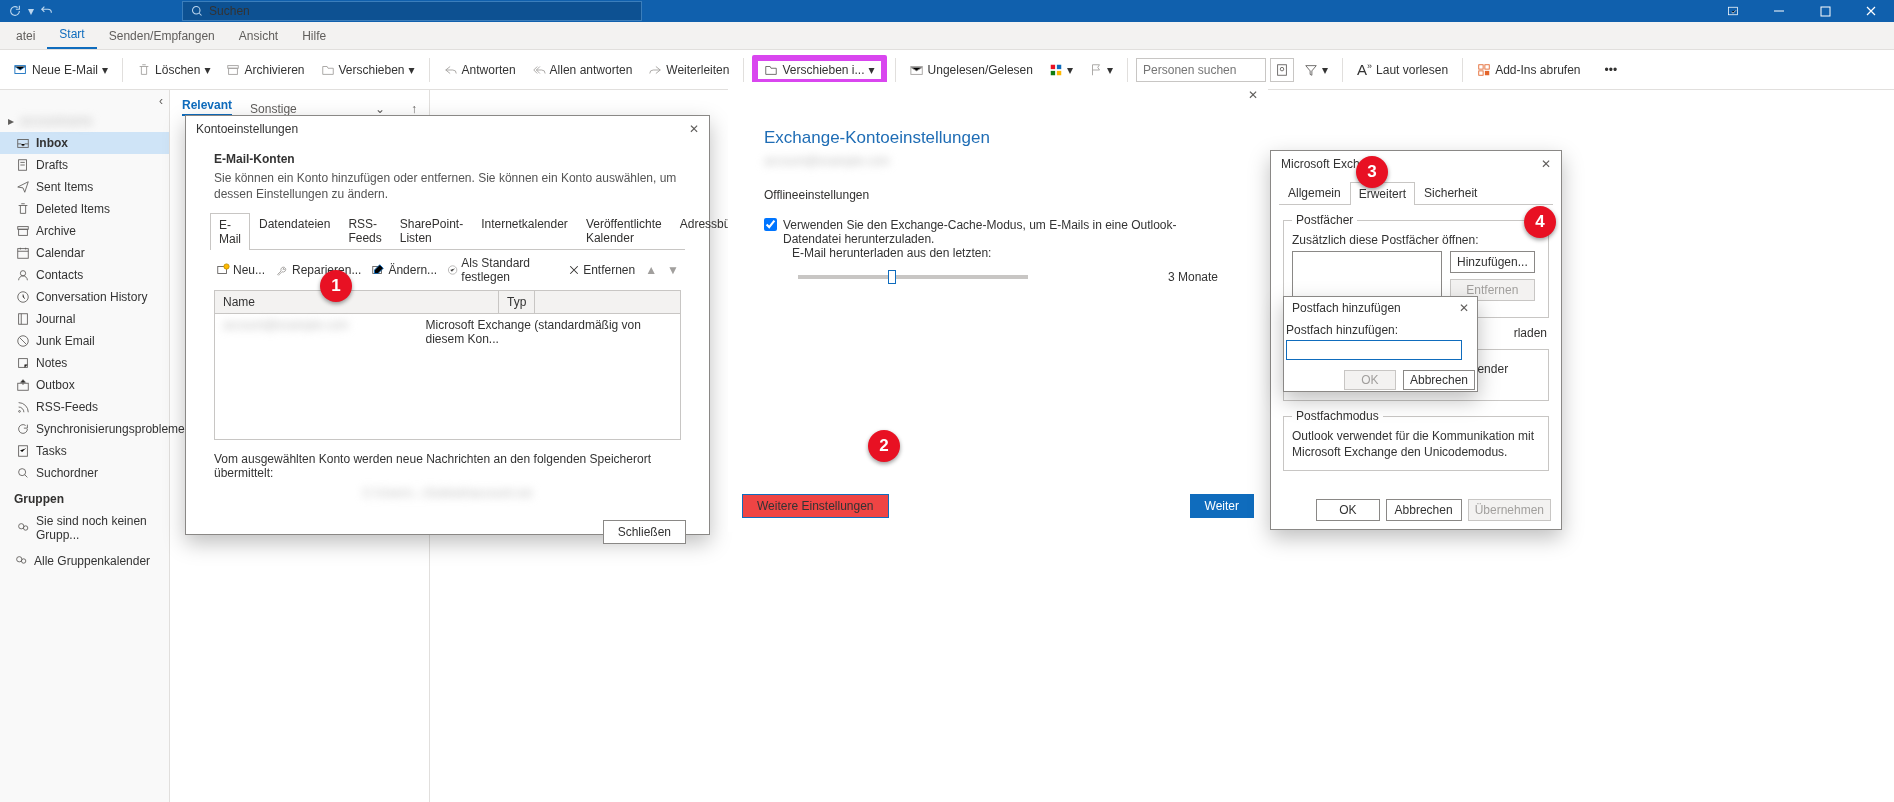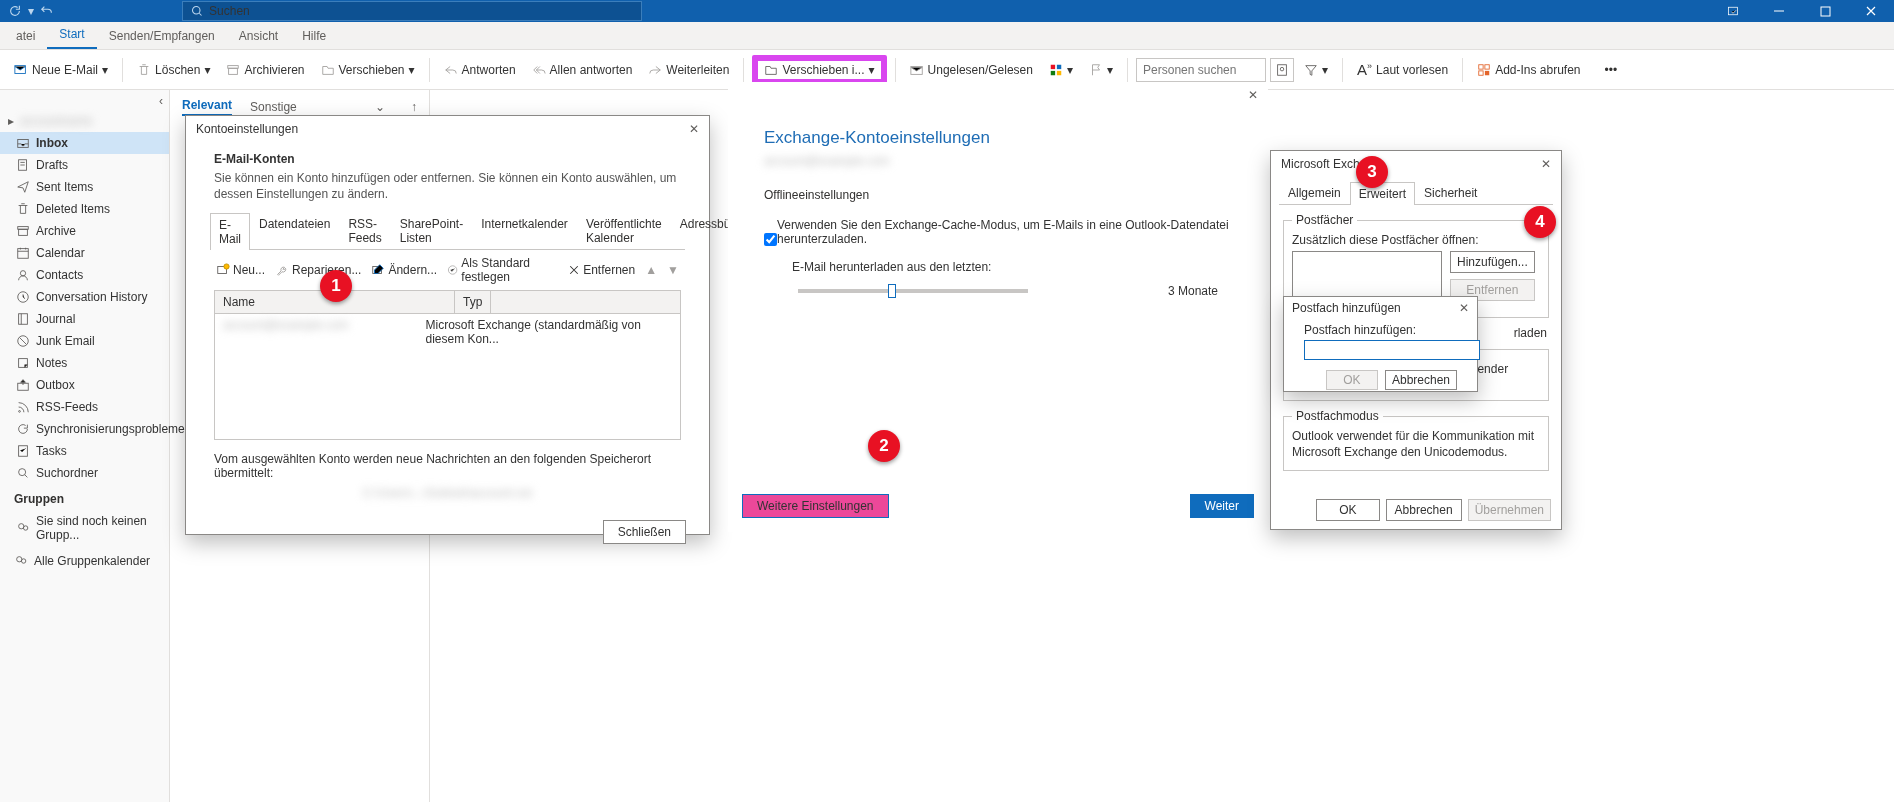--- a/index.html
+++ b/index.html
@@ -21,21 +21,21 @@
 .ribbon input.psearch{width:130px;height:24px;border:1px solid #c8c6c4;padding:8px 6px;color:#8a8886}
 .ribbon .iconsq{width:24px;height:24px;border:1px solid #c8c6c4;display:flex;align-items:center;justify-content:center}
 .body{display:flex;height:712px}
 .nav{width:170px;border-right:1px solid #e1dfdd;background:#f9f9f9;display:flex;flex-direction:column;padding:4px 0}
 .nav .collapse{height:16px;text-align:right;padding-right:6px;color:#605e5c}
 .nav .folder{display:flex;align-items:center;gap:6px;padding:4px 10px 4px 16px;color:#323130;cursor:pointer}
 .nav .folder.sel{background:#cfe4f7;font-weight:600}
 .nav .folder .badge{margin-left:auto;color:#0f6cbd;font-weight:600}
 .nav .grouphead{padding:8px 10px 4px 14px;font-weight:600;color:#323130}
 .msglist{width:260px;border-right:1px solid #e1dfdd}
-.tabsrow{display:flex;align-items:center;padding:8px 12px;gap:18px}
+.tabsrow{display:flex;align-items:flex-end;padding:8px 12px;gap:18px}
 .tabsrow .tab{color:#605e5c;cursor:pointer}
 .tabsrow .tab.active{color:#0f6cbd;border-bottom:2px solid #0f6cbd;padding-bottom:2px;font-weight:600}
 .tabsrow .spacer{flex:1}
 .reading{flex:1}
 
 .dialog{position:absolute;background:#fff;border:1px solid #8a8886;box-shadow:0 8px 20px rgba(0,0,0,.25)}
 .dlgtitle{padding:6px 10px;display:flex;align-items:center;color:#605e5c}
 .dlgtitle .x{margin-left:auto;color:#605e5c;cursor:pointer}
 .dlgbody{padding:10px 28px}
 .accset{left:185px;top:115px;width:525px;height:420px}
@@ -52,21 +52,21 @@
 .accgrid .hdr div{padding:4px 8px;border-right:1px solid #c8c6c4}
 .accgrid .row{display:flex;padding:4px 8px}
 .accgrid .row div:first-child{width:240px}
 .accset .footer{padding:10px 23px;text-align:right}
 .btn{background:#fff;border:1px solid #8a8886;padding:4px 14px;cursor:pointer}
 .btn.primary{background:#0f6cbd;color:#fff;border-color:#0f6cbd}
 .btn.dis{color:#a19f9d;border-color:#c8c6c4;background:#f3f2f1}
 .exset{left:728px;top:82px;width:540px;height:450px}
 .exset h3{font-size:17px;font-weight:400;color:#1f6db5;margin-bottom:30px}
 .exset .sub{color:#323130;margin-bottom:16px}
-.exset .chkrow{display:flex;align-items:flex-end;margin-bottom:14px}
+.exset .chkrow{display:flex;align-items:flex-start;gap:6px;margin-bottom:0}
 .exset .slider{width:230px;height:4px;background:#c8c6c4;position:relative;display:inline-block;vertical-align:middle}
 .exset .slider .thumb{position:absolute;left:90px;top:-5px;width:8px;height:14px;background:#fff;border:1px solid #0f6cbd}
 .exset .footer{position:absolute;bottom:14px;left:14px;right:14px;display:flex}
 .msex{left:1270px;top:150px;width:292px;height:380px}
 .msex .tabs3{display:flex;border-bottom:1px solid #c8c6c4;margin-top:4px}
 .msex .tabs3 .t{padding:4px 8px;border:1px solid transparent;border-bottom:none;cursor:pointer}
 .msex .tabs3 .t.active{border-color:#c8c6c4;background:#fff;position:relative;top:1px}
 .msex fieldset{border:1px solid #c8c6c4;margin:8px 4px;padding:6px 8px 10px}
 .msex legend{padding:0 4px;color:#323130}
 .msex .pflist{border:1px solid #8a8886;height:56px;width:150px;background:#fff}
@@ -446,21 +446,21 @@
           <svg width="12" height="12" viewBox="0 0 16 16">
             <path stroke="#323130" stroke-width="1.4" d="M3 3l10 10M13 3L3 13"></path>
           </svg>
           <span>Entfernen</span>
         </span>
       <span class="tbtn dis">▲</span>
       <span class="tbtn dis">▼</span>
     </div>
     <div class="accgrid">
       <div class="hdr">
-          <div style="width:240px">Name</div>
+          <div style="width:284px">Name</div>
           <div>Typ</div>
         </div>
       <div class="row">
           <div class="blur">account@example.com</div>
           <div>Microsoft Exchange (standardmäßig von diesem Kon...</div>
         </div>
     </div>
     <p style="margin-top:12px">Vom ausgewählten Konto werden neue Nachrichten an den folgenden Speicherort übermittelt:</p>
     <div class="blur" style="text-align:center;margin-top:6px">C:\Users\...\Outlook\account.ost</div>
   </div>
@@ -483,21 +483,21 @@
       <span>E-Mail herunterladen aus den letzten:</span>
       <div style="margin:10px 0 0 6px;display:flex;align-items:center;gap:140px">
         <span class="slider">
             <span class="thumb"></span>
           </span>
         <span>3 Monate</span>
       </div>
     </div>
   </div>
   <div class="footer">
-    <button class="btn" style="border-color:#0f6cbd;background:#ec4899">Weitere Einstellungen</button>
+    <button class="btn" style="border-color:#0f6cbd;background:#ef4444">Weitere Einstellungen</button>
     <div style="flex:1"></div>
     <button class="btn primary">Weiter</button>
   </div>
 </div>
 
 <div class="dialog msex">
   <div class="dlgtitle">
       <span>Microsoft Exchan</span>
       <span class="x">✕</span>
     </div>
@@ -536,21 +536,21 @@
     <button class="btn" style="padding:3px 8px">Abbrechen</button>
     <button class="btn dis" style="padding:3px 6px">Übernehmen</button>
   </div>
 </div>
 
 <div class="dialog addpf">
   <div class="dlgtitle" style="padding:4px 8px">
       <span>Postfach hinzufügen</span>
       <span class="x">✕</span>
     </div>
-  <div style="padding:4px 20px">
+  <div style="padding:4px 2px">
     <div>Postfach hinzufügen:</div>
     <input type="text" style="">
     <div class="ftr">
       <button class="btn dis" style="padding:2px 16px">OK</button>
       <button class="btn" style="padding:2px 6px;margin-left:4px">Abbrechen</button>
     </div>
   </div>
 </div>
 
 <div class="callout" style="left:320px;top:270px">1</div>

